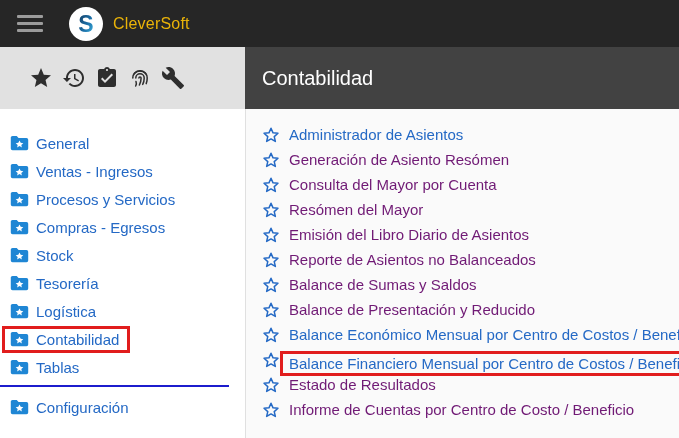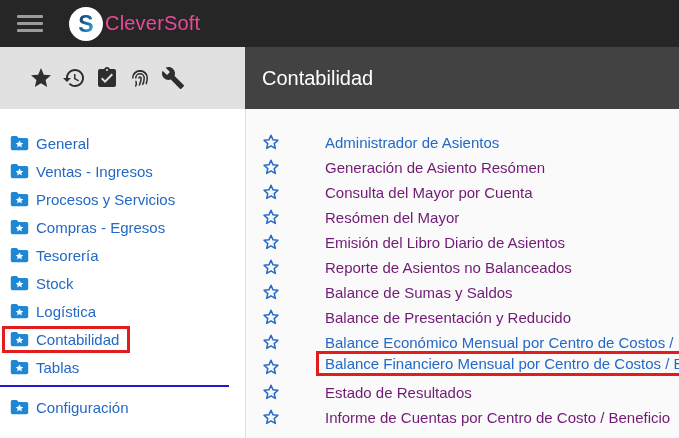--- a/index.html
+++ b/index.html
@@ -14,21 +14,21 @@
   .topbar {
     height:47px; flex:0 0 47px; background:var(--topbar-bg,#262626);
     display:flex; align-items:center;
   }
   .hamburger {
     margin-left:17px; width:26px; display:flex; flex-direction:column; gap:4px; cursor:pointer;
   }
   .hamburger span { height:3px; background:#9b9b9b; border-radius:1px; }
   .logo { margin-left:25px; width:36px; height:36px; }
   .logo svg { display:block; }
-  .app-title { color:#ec4899; font-size:20px; margin-left:1px; letter-spacing:.2px; }
+  .app-title { color:#eab308; font-size:16px; margin-left:9px; letter-spacing:.2px; }
 
   
   .main { flex:1; display:flex; min-height:0; }
   .left  { width:245px; flex:0 0 245px; display:flex; flex-direction:column; background:#ffffff; }
   .right { flex:1; display:flex; flex-direction:column; min-width:0; }
 
   
   .toolbar {
     height:62px; flex:0 0 62px; background:#e1e1e1;
     display:flex; align-items:center; padding-left:29px; gap:9px; box-sizing:border-box;
@@ -50,21 +50,21 @@
 
   
   .panel-header {
     height:62px; flex:0 0 62px; background:var(--header-bg,#424242);
     color:#ffffff; display:flex; align-items:center; padding-left:17px; font-size:20px;
   }
   .content {
     flex:1; background:#fafafa; border-left:1px solid #e0e0e0;
     padding-top:17px; box-sizing:border-box; overflow:hidden;
   }
-  .content-item { height:25px; display:flex; align-items:flex-end; padding-left:16px; cursor:pointer;gap:36px; }
+  .content-item { height:25px; display:flex; align-items:flex-start; padding-left:16px; cursor:pointer; }
   .star-icon { width:18px; height:18px; margin-right:9px; flex:0 0 18px; }
   .star-icon svg { display:block; }
   .item-label { font-size:15px; color:#701a75; white-space:nowrap; }
   .content-item.link .item-label { color:var(--accent-blue,#2469c5); }
   .content-item.highlighted .item-label {
     border:3px solid var(--hl-red,#e11d1d); padding:1px 6px; margin-left:-9px;
   }
 </style>
 </head>
 <body>
@@ -179,33 +179,33 @@
   </div>
 
   <div class="sidebar-item">
     <span class="inner">
       <span class="folder-icon">
         <svg width="19" height="16" viewBox="0 0 24 20">
           <path fill="#1f86d4" d="M1 3.2C1 2 2 1 3.2 1h5.3l2.3 2.6h10A2.2 2.2 0 0 1 23 5.8v11A2.2 2.2 0 0 1 20.8 19H3.2A2.2 2.2 0 0 1 1 16.8z"></path>
           <path fill="#ffffff" d="M12 6.8l1.5 3 3.3.4-2.5 2.2.7 3.2-3-1.7-3 1.7.7-3.2-2.5-2.2 3.3-.4z"></path>
         </svg>
       </span>
+      <span class="side-label">Stock</span>
+    </span>
+  </div>
+
+  <div class="sidebar-item">
+    <span class="inner">
+      <span class="folder-icon">
+        <svg width="19" height="16" viewBox="0 0 24 20">
+          <path fill="#1f86d4" d="M1 3.2C1 2 2 1 3.2 1h5.3l2.3 2.6h10A2.2 2.2 0 0 1 23 5.8v11A2.2 2.2 0 0 1 20.8 19H3.2A2.2 2.2 0 0 1 1 16.8z"></path>
+          <path fill="#ffffff" d="M12 6.8l1.5 3 3.3.4-2.5 2.2.7 3.2-3-1.7-3 1.7.7-3.2-2.5-2.2 3.3-.4z"></path>
+        </svg>
+      </span>
       <span class="side-label">Tesorería</span>
-    </span>
-  </div>
-
-  <div class="sidebar-item">
-    <span class="inner">
-      <span class="folder-icon">
-        <svg width="19" height="16" viewBox="0 0 24 20">
-          <path fill="#1f86d4" d="M1 3.2C1 2 2 1 3.2 1h5.3l2.3 2.6h10A2.2 2.2 0 0 1 23 5.8v11A2.2 2.2 0 0 1 20.8 19H3.2A2.2 2.2 0 0 1 1 16.8z"></path>
-          <path fill="#ffffff" d="M12 6.8l1.5 3 3.3.4-2.5 2.2.7 3.2-3-1.7-3 1.7.7-3.2-2.5-2.2 3.3-.4z"></path>
-        </svg>
-      </span>
-      <span class="side-label">Stock</span>
     </span>
   </div>
 
   <div class="sidebar-item">
     <span class="inner">
       <span class="folder-icon">
         <svg width="19" height="16" viewBox="0 0 24 20">
           <path fill="#1f86d4" d="M1 3.2C1 2 2 1 3.2 1h5.3l2.3 2.6h10A2.2 2.2 0 0 1 23 5.8v11A2.2 2.2 0 0 1 20.8 19H3.2A2.2 2.2 0 0 1 1 16.8z"></path>
           <path fill="#ffffff" d="M12 6.8l1.5 3 3.3.4-2.5 2.2.7 3.2-3-1.7-3 1.7.7-3.2-2.5-2.2 3.3-.4z"></path>
         </svg>

